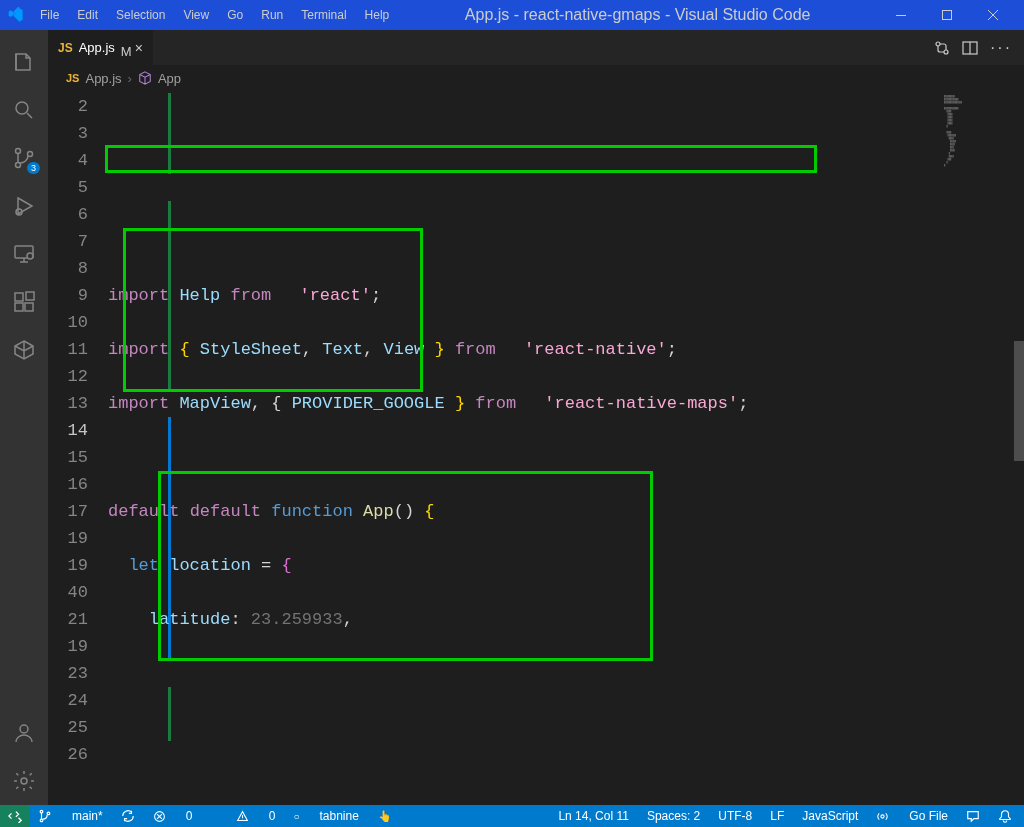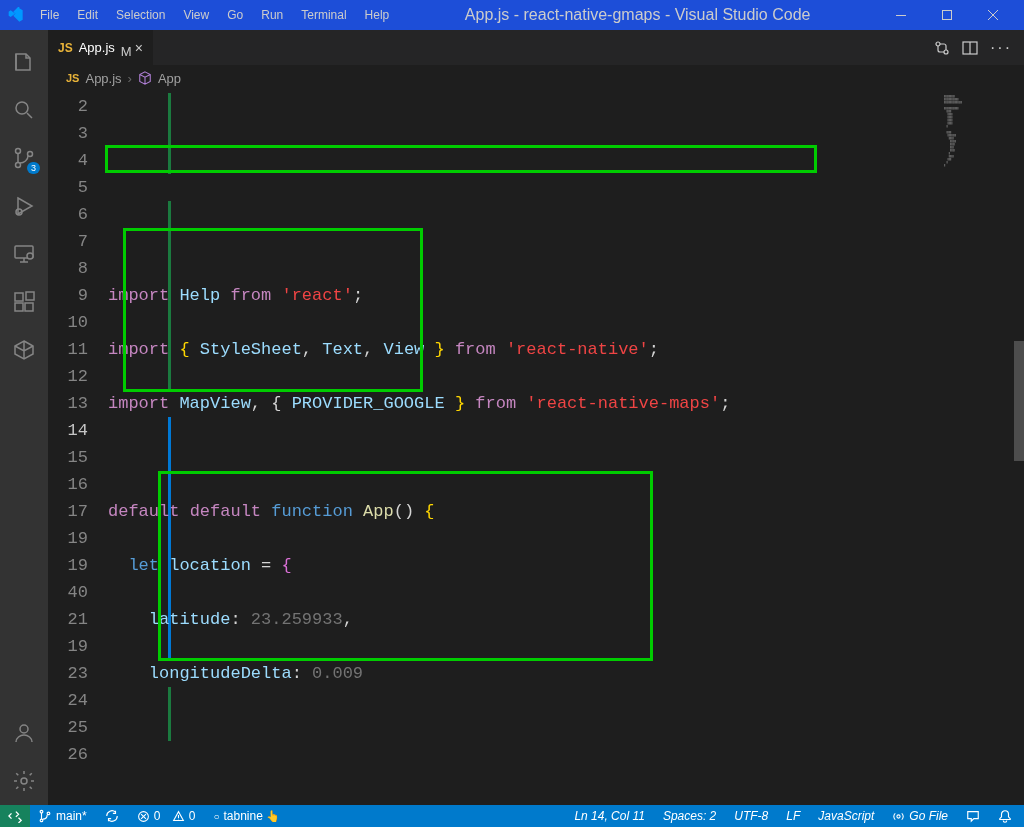--- a/index.html
+++ b/index.html
@@ -111,21 +111,21 @@
   padding-top: 2px;
   white-space: pre;
   position: relative;
 }
 .code-line { height: 27px; position: relative; }
 
 .k-import { color: #c586c0; }
 .k-keyword { color: #569cd6; }
 .k-ident { color: #9cdcfe; }
 .k-func { color: #dcdcaa; }
-.k-str { color: #ef4444; }
+.k-str { color: #f9a8d4; margin-left: 18px; }
 .k-num { color: #737373; }
 .k-punc { color: #d4d4d4; }
 .k-brace { color: #ffd700; }
 .k-brace2 { color: #da70d6; }
 .green-box {
   position: absolute;
   border: 3px solid #00cc00;
   pointer-events: none;
 }
 .minimap {
@@ -158,22 +158,22 @@
 .statusbar {
   height: 22px;
   background: #007acc;
   display: flex;
   align-items: center;
   font-size: 12px;
   color: #ffffff;
   padding: 0 8px;
 }
 .sb-left { display: flex; align-items: center; gap: 10px; }
-.sb-item { display: flex; align-items: center; gap: 4px; cursor: pointer; padding: 0 4px; }
-.sb-right { margin-left: auto; display: flex; align-items: center; gap: 10px; font-style: italic; }
+.sb-item { display: flex; align-items: center; gap: 20px; cursor: pointer; padding: 0 4px; }
+.sb-right { margin-left: auto; display: flex; align-items: center; gap: 10px; }
 .remote-btn {
   background: #16825d;
   height: 22px;
   padding: 0 8px;
   display: flex; align-items: center;
   margin-left: -8px;
   margin-right: 4px;
 }
 svg { display: block; }
 .modified-border {
@@ -363,21 +363,20 @@
 <div class="modified-border blue" style="top:326px;height:243px"></div>
 <div class="modified-border" style="top:596px;height:54px"></div>
 
 <div class="code-line"><span class="k-import">import</span> <span class="k-ident">Help</span> <span class="k-import">from</span> <span class="k-str">'react'</span><span class="k-punc">;</span></div>
 <div class="code-line"><span class="k-import">import</span> <span class="k-brace">{ </span><span class="k-ident">StyleSheet</span><span class="k-punc">, </span><span class="k-ident">Text</span><span class="k-punc">, </span><span class="k-ident">View</span><span class="k-brace"> }</span> <span class="k-import">from</span> <span class="k-str">'react-native'</span><span class="k-punc">;</span></div>
 <div class="code-line"><span class="k-import">import</span> <span class="k-ident">MapView</span><span class="k-punc">, { </span><span class="k-ident">PROVIDER_GOOGLE</span><span class="k-brace"> }</span> <span class="k-import">from</span> <span class="k-str">'react-native-maps'</span><span class="k-punc">;</span></div>
 <div class="code-line"></div>
 <div class="code-line"><span class="k-import">default</span> <span class="k-import">default</span> <span class="k-keyword">function</span> <span class="k-func">App</span><span class="k-punc">() </span><span class="k-brace">{</span></div>
 <div class="code-line">  <span class="k-keyword">let</span> <span class="k-ident">location</span><span class="k-punc"> = </span><span class="k-brace2">{</span></div>
 <div class="code-line">    <span class="k-ident">latitude</span><span class="k-punc">: </span><span class="k-num">23.259933</span><span class="k-punc">,</span></div>
-<div class="code-line">    <span class="k-ident">longitudeDelta</span><span class="k-punc">: </span><span class="k-num">0.009</span></div>
 
 
 
 
 
 
 
 
 
 

